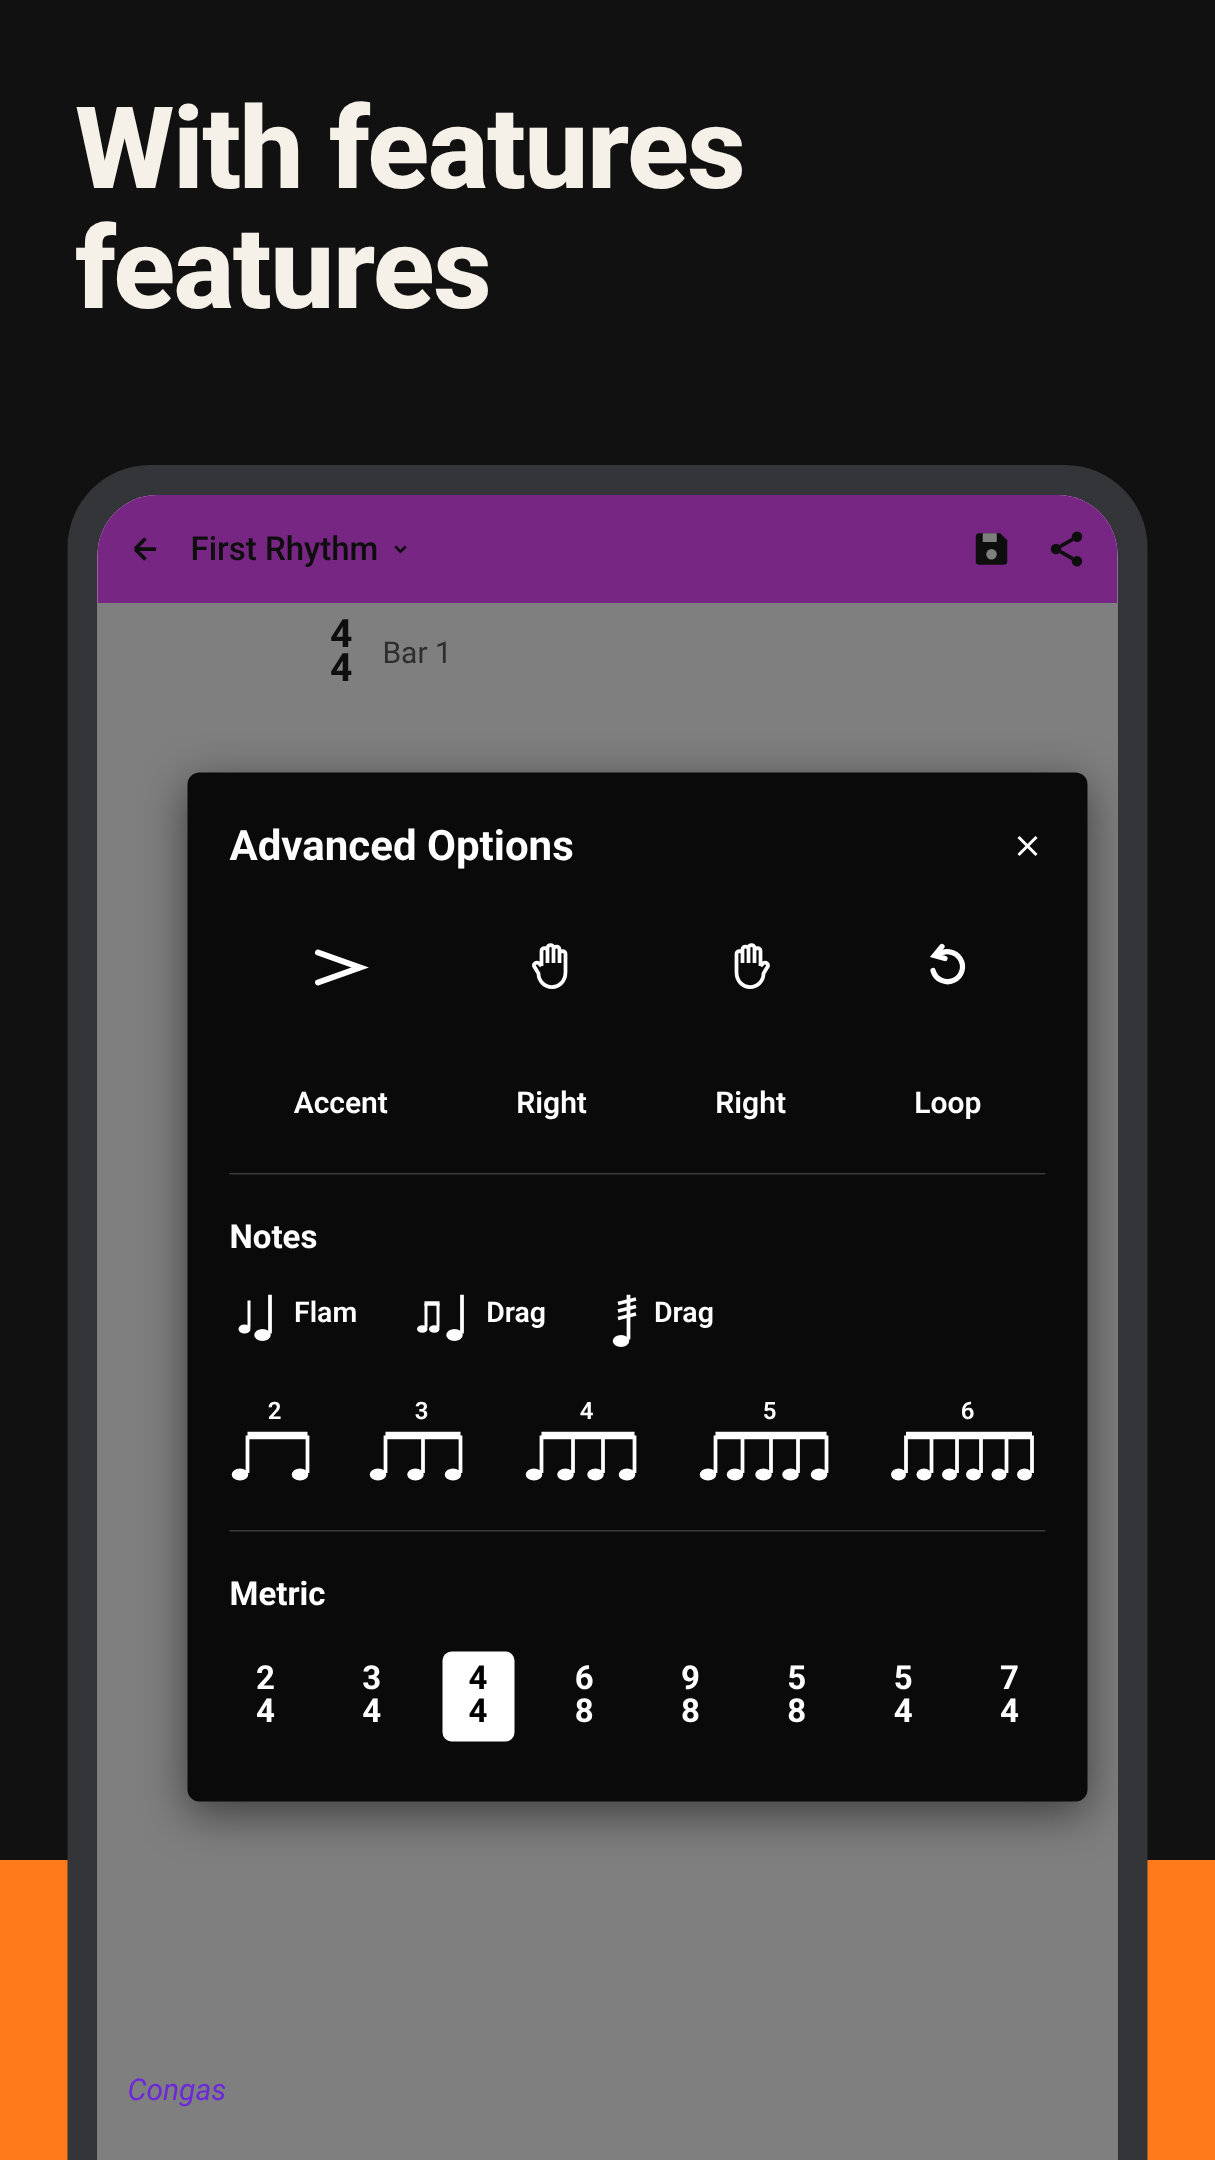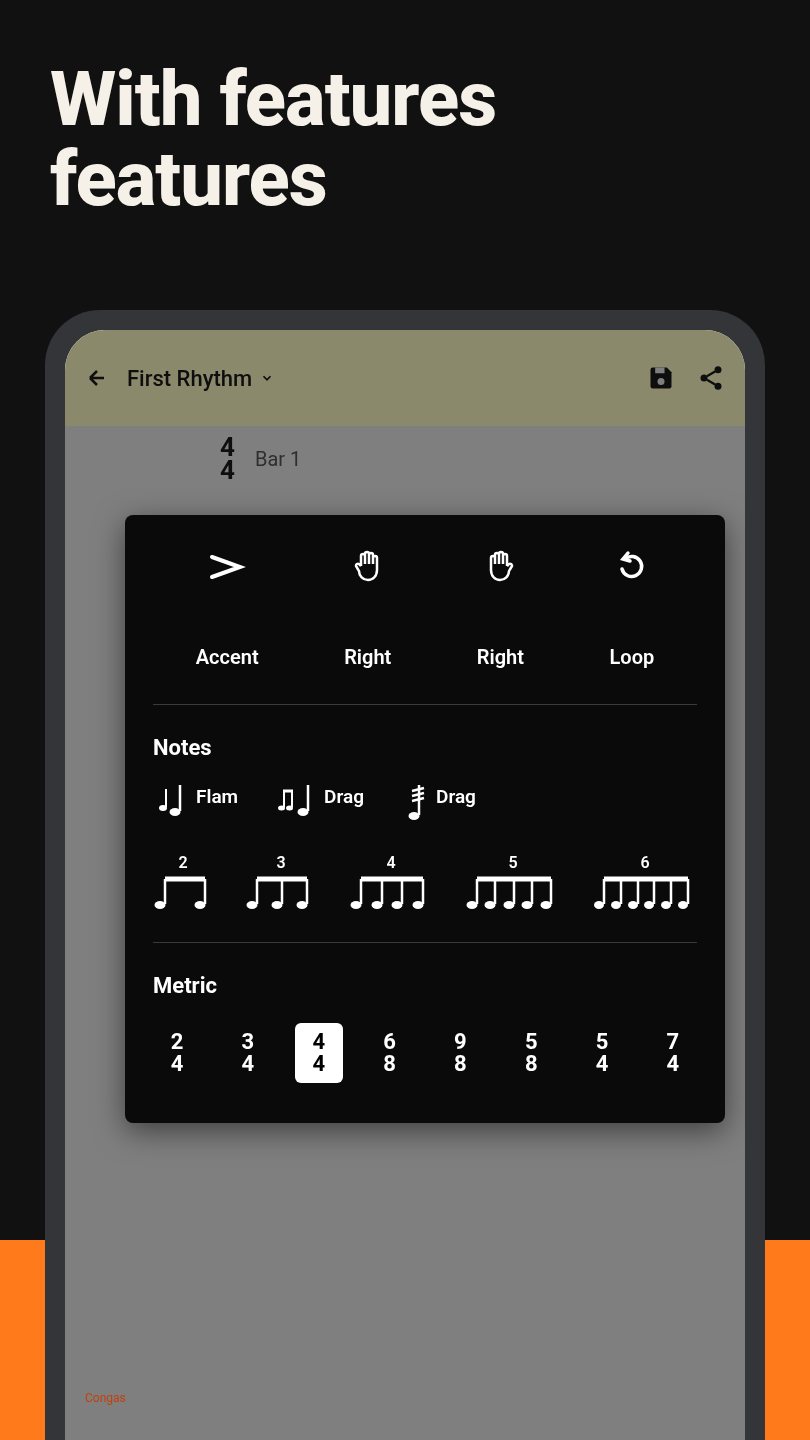--- a/index.html
+++ b/index.html
@@ -44,22 +44,22 @@
   width: 100%;
   height: 100%;
   background: #e8e8e8;
   border-radius: 40px;
   overflow: hidden;
   position: relative;
 }
 .app-header {
   display: flex;
   align-items: center;
-  padding: 34px 20px;
-  background: #fef9c3;
+  padding: 22px 20px;
+  background: #d946ef;
 }
 .back-icon {
   width: 24px;
   height: 24px;
   margin-right: 18px;
 }
 .rhythm-title {
   font-size: 22px;
   color: #1a1a1a;
   font-weight: 500;
@@ -226,22 +226,23 @@
   line-height: 1;
 }
 .metric-item.selected .metric-top,
 .metric-item.selected .metric-bot {
   color: #000;
 }
 .bottom-label {
   position: absolute;
   bottom: 85px;
   left: 20px;
-  color: #c2410c;
-  font-size: 12px;
+  color: #6d28d9;
+  font-size: 20px;
+  font-style: italic;
 }
 </style>
 </head>
 <body>
 
 <div class="headline">With features features</div>
 
 <div class="orange-bg"></div>
 
 <div class="phone-frame">
@@ -278,20 +279,26 @@
         <span>4</span>
       </div>
       <span class="bar-label">Bar 1</span>
     </div>
 
     <div class="screen-overlay"></div>
 
     <div class="bottom-label">Congas</div>
 
     <div class="modal">
+      <div class="modal-header">
+        <div class="modal-title">Advanced Options</div>
+        <svg class="close-btn" viewBox="0 0 24 24" fill="none" stroke="#fff" stroke-width="2">
+          <path d="M18 6L6 18M6 6l12 12"></path>
+        </svg>
+      </div>
 
       <div class="top-options">
         <div class="option-item">
           <div class="option-icon">
             <svg width="40" height="30" viewBox="0 0 40 30" fill="none" stroke="#fff" stroke-width="4" stroke-linecap="round">
                 <path d="M5 5l28 10L5 25"></path>
               </svg>
           </div>
           <div class="option-label">Accent</div>
         </div>

